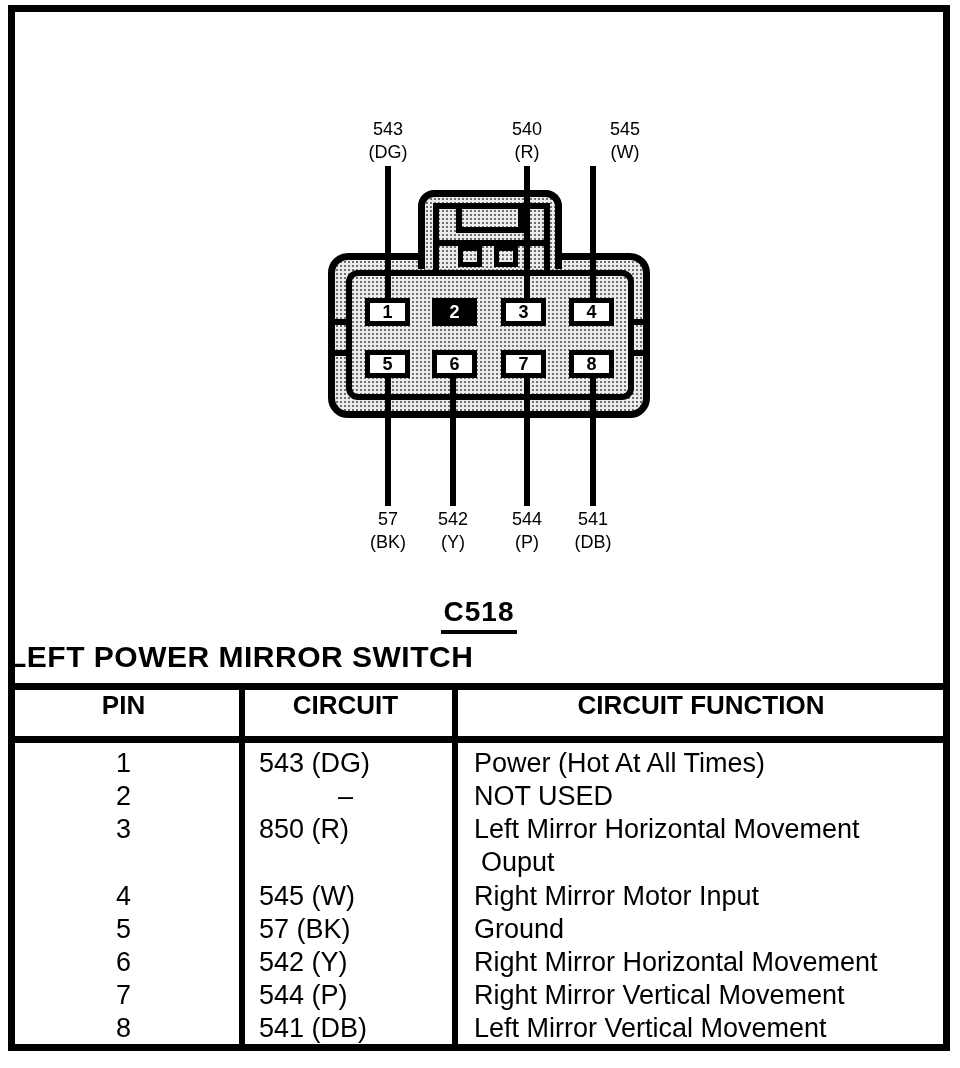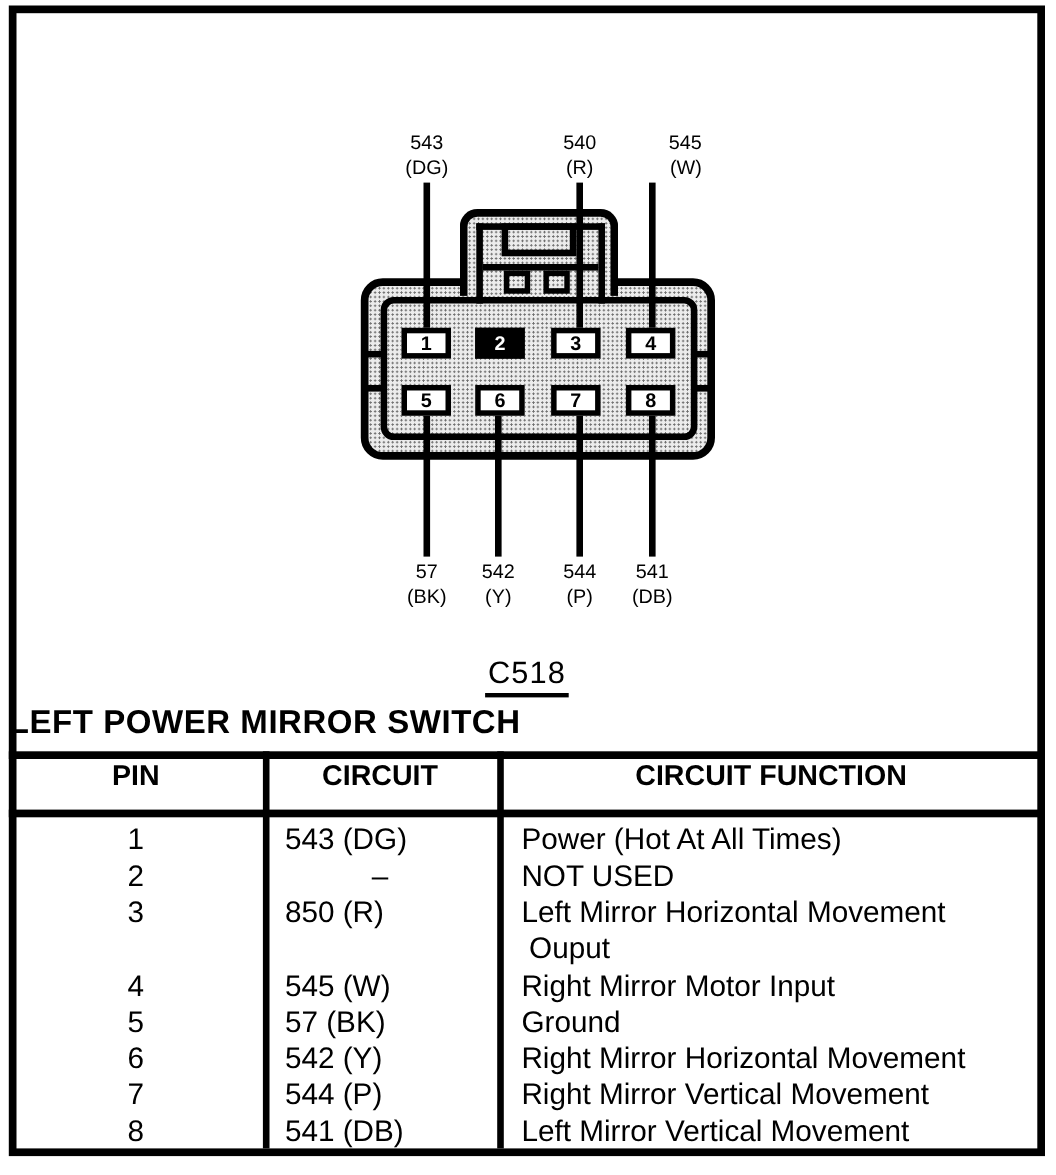--- a/index.html
+++ b/index.html
@@ -37,21 +37,21 @@
        display:flex;align-items:center;justify-content:center;
        font-size:18px;font-weight:bold;line-height:1;}
   .pin.filled{background:#000;color:#fff;}
   .prow1{top:298px;} .prow2{top:350px;}
   .px1{left:365px;} .px2{left:432px;} .px3{left:501px;} .px4{left:569px;}
   
   .wlabel{width:90px;text-align:center;font-size:18px;line-height:23px;z-index:8;}
   .wlabel.top{top:118px;} .wlabel.bot{top:508px;}
   
   .cid-row{left:8px;top:596px;width:942px;text-align:center;}
-  .cid{display:inline-block;font-size:28px;font-weight:normal;border-bottom:4px solid #000;padding:0 3px 2px 3px;letter-spacing:1px;}
+  .cid{display:inline-block;font-size:28px;font-weight:bold;border-bottom:4px solid #000;padding:0 3px 2px 3px;letter-spacing:1px;}
   .ctitle{left:8px;top:640px;width:942px;text-align:left;font-size:30px;font-weight:bold;letter-spacing:0.5px;}
   
   .t-top{left:8px;top:683px;width:942px;height:7px;background:#000;z-index:2;}
   .t-sep{left:8px;top:736px;width:942px;height:7px;background:#000;z-index:2;}
   .t-v1{left:239px;top:683px;width:6px;height:361px;background:#000;z-index:2;}
   .t-v2{left:452px;top:683px;width:6px;height:361px;background:#000;z-index:2;}
   
   .t-head{left:8px;top:690px;width:942px;height:28px;display:grid;grid-template-columns:231px 213px 498px;
           align-items:center;font-size:26px;font-weight:bold;}
   .t-head > div{text-align:center;}
@@ -119,21 +119,21 @@
     </div>
 
   <div class="abs wlabel top" style="left:343px;">
     <div>543</div>
     <div>(DG)</div>
   </div>
   <div class="abs wlabel top" style="left:482px;">
     <div>540</div>
     <div>(R)</div>
   </div>
-  <div class="abs wlabel top" style="left:548px;text-align:right;">
+  <div class="abs wlabel top" style="left:580px;">
     <div>545</div>
     <div>(W)</div>
   </div>
 
   <div class="abs wlabel bot" style="left:343px;">
     <div>57</div>
     <div>(BK)</div>
   </div>
   <div class="abs wlabel bot" style="left:408px;">
     <div>542</div>

